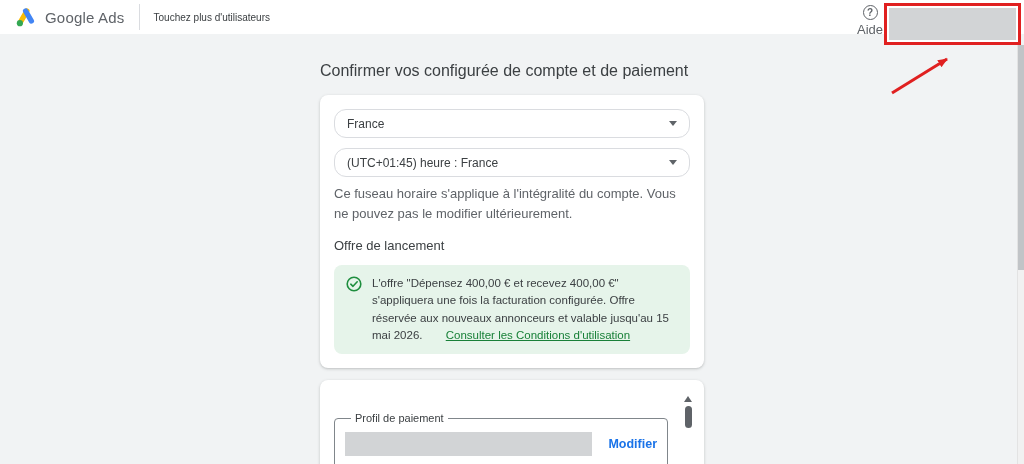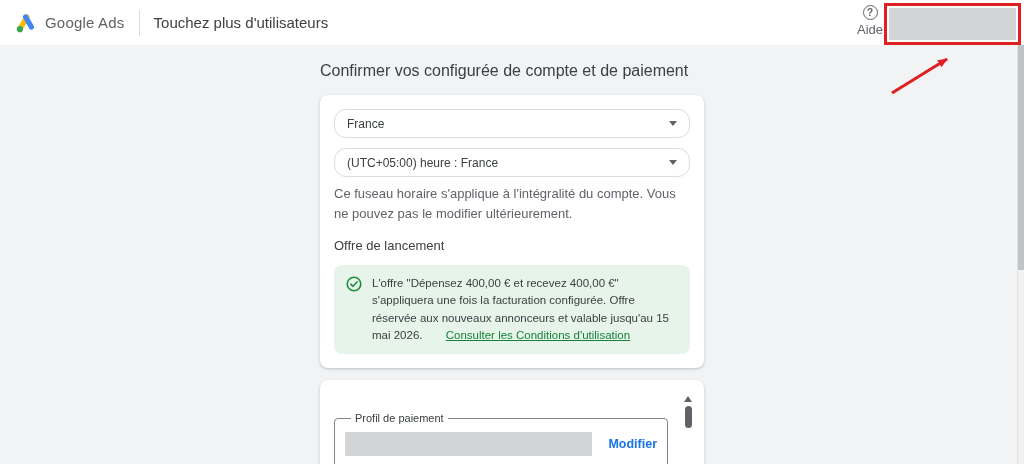--- a/index.html
+++ b/index.html
@@ -7,29 +7,29 @@
   body {
     position: relative;
     overflow: hidden;
     background: #f1f3f4;
     font-family: "Liberation Sans", sans-serif;
     color: #3c4043;
   }
   
   .header {
     position: absolute; top: 0; left: 0;
-    width: 1024px; height: 45px;
+    width: 1024px; height: 34px;
     background: #ffffff;
     display: flex; align-items: center;
     z-index: 2;
   }
   .logo { margin-left: 14px; width: 24px; height: 24px; flex: 0 0 auto; }
   .brand { margin-left: 7px; font-size: 15px; color: #5f6368; letter-spacing: .2px; }
   .hdr-divider { width: 1px; height: 26px; background: #dadce0; margin: 0 14px; }
-  .page-title { font-size: 15px; color: #3c4043; }
+  .page-title { font-size: 10px; color: #3c4043; }
   .help-block {
     position: absolute; left: 854px; top: 5px; width: 32px;
     display: flex; flex-direction: column; align-items: center;
     cursor: pointer;
   }
   .help-circle {
     width: 15px; height: 15px; border: 1.4px solid #5f6368; border-radius: 50%;
     display: flex; align-items: center; justify-content: center;
     font-size: 10px; color: #5f6368; font-weight: bold; line-height: 1;
   }
@@ -135,21 +135,21 @@
 
 <div class="main">
   <div class="h1">Confirmer vos configurée de compte et de paiement</div>
 
   <div class="card">
     <div class="select-box">
       <span>France</span>
       <span class="caret"></span>
     </div>
     <div class="select-box">
-      <span>(UTC+05:00) heure : France</span>
+      <span>(UTC+01:45) heure : France</span>
       <span class="caret"></span>
     </div>
     <div class="tz-note">Ce fuseau horaire s'applique à l'intégralité du compte. Vous ne pouvez pas le modifier ultérieurement.</div>
     <div class="offer-label">Offre de lancement</div>
     <div class="notice">
       <svg width="16" height="16" viewBox="0 0 16 16">
         <circle cx="8" cy="8" r="6.8" fill="none" stroke="#1e8e3e" stroke-width="1.6"></circle>
         <path d="M4.8 8.2 L7 10.3 L11.2 5.8" fill="none" stroke="#1e8e3e" stroke-width="1.6" stroke-linecap="round" stroke-linejoin="round"></path>
       </svg>
       <div class="notice-text">

